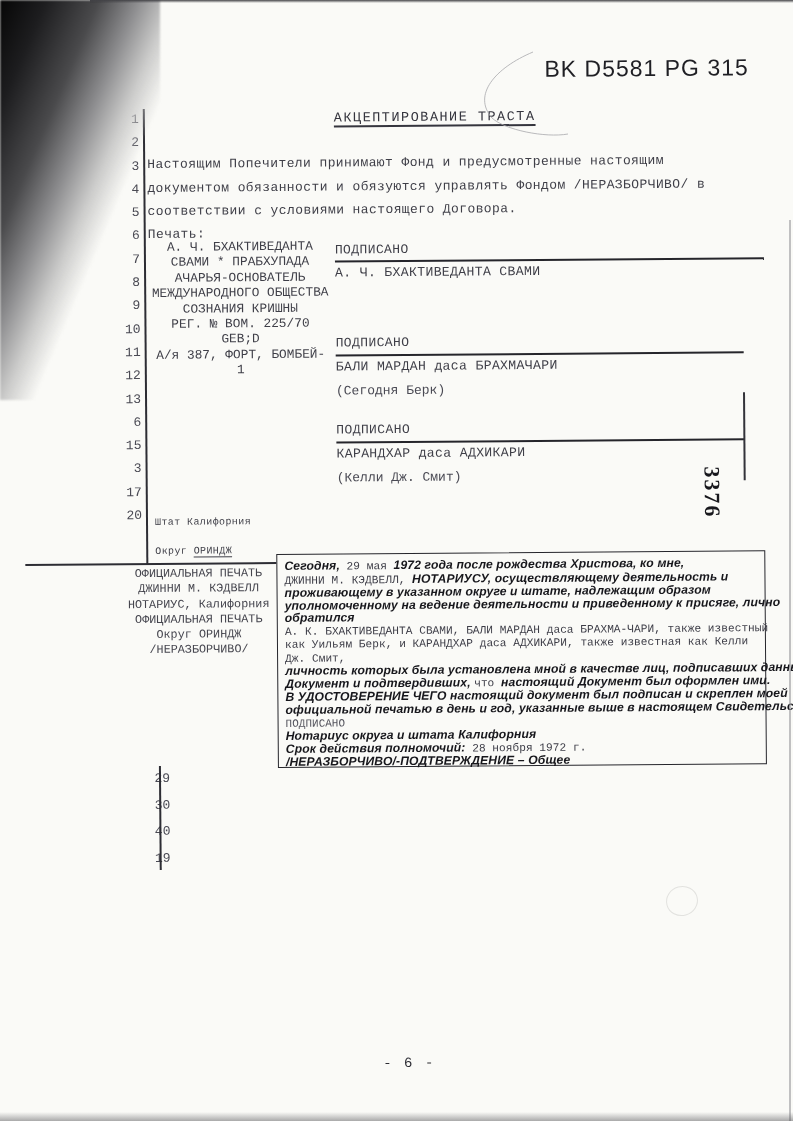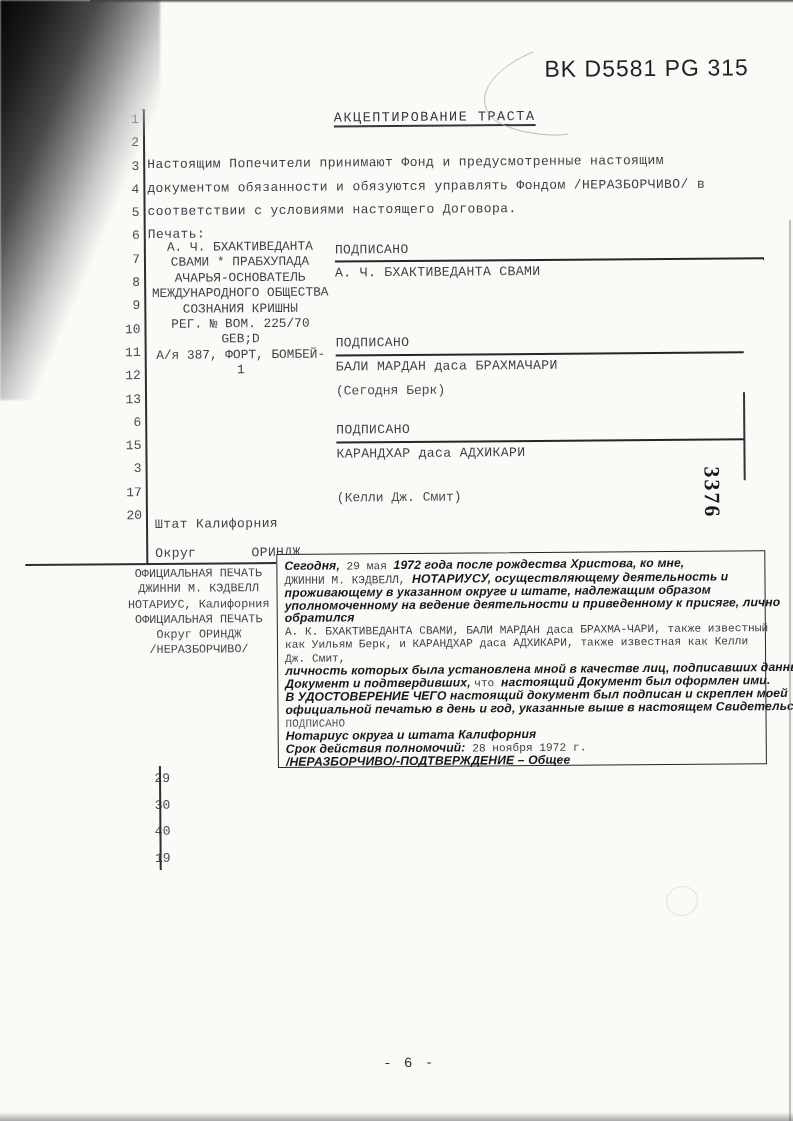--- a/index.html
+++ b/index.html
@@ -29,22 +29,22 @@
   
   .sig-label{font-size:13px;letter-spacing:.4px;}
   .sig-line{position:absolute;height:1.8px;background:#25252b;}
   .sig-name{font-size:13.2px;letter-spacing:.3px;}
   .sig-alias{font-size:13px;color:#4a4a54;}
   .tick{position:absolute;width:1.6px;background:#33333a;}
   
   .side-num{font-family:"Liberation Serif",serif;font-weight:bold;font-size:22px;color:#17171c;
             letter-spacing:2px;transform:rotate(90deg);transform-origin:center;}
   
-  .venue{font-size:13px;letter-spacing:.4px;}
-  .u{text-underline-offset:3px;margin-left:47px;}
+  .venue{font-size:10px;letter-spacing:.4px;}
+  .u{text-decoration:underline;text-underline-offset:3px;}
   
   .stamp-topline{position:absolute;left:25px;top:561px;width:252px;height:1.6px;background:#2d2d34;}
   #stamp-lines{position:absolute;left:120px;top:565px;width:156px;text-align:center;
                line-height:15.3px;font-size:11.8px;color:#45454e;}
   
   .notary-box{position:absolute;left:276px;top:553px;width:489px;height:214px;
               border:1.8px solid #26262c;background:#fafaf7;box-sizing:border-box;
               padding:5px 7px 0 7px;}
   .nline{line-height:12.55px;white-space:pre;}
   .seg-bi{font-family:"Liberation Sans",sans-serif;font-weight:bold;font-style:italic;
@@ -124,21 +124,21 @@
     <div class="abs sig-name" style="left:337px;top:265px;">А. Ч. БХАКТИВЕДАНТА СВАМИ</div>
 
     <div class="abs sig-label" style="left:337px;top:335px;">ПОДПИСАНО</div>
     <div class="sig-line" style="left:337px;top:354px;width:408px;"></div>
     <div class="abs sig-name" style="left:337px;top:359px;">БАЛИ МАРДАН даса БРАХМАЧАРИ</div>
     <div class="abs sig-alias" style="left:337px;top:383px;">(Сегодня Берк)</div>
 
     <div class="abs sig-label" style="left:337px;top:422px;">ПОДПИСАНО</div>
     <div class="sig-line" style="left:337px;top:441px;width:408px;"></div>
     <div class="abs sig-name" style="left:337px;top:446px;">КАРАНДХАР даса АДХИКАРИ</div>
-    <div class="abs sig-alias" style="left:337px;top:470px;margin-top:20px;">(Келли Дж. Смит)</div>
+    <div class="abs sig-alias" style="left:337px;top:470px;">(Келли Дж. Смит)</div>
 
     <div class="tick" style="left:744px;top:395px;height:88px;"></div>
 
     <div class="abs side-num" style="left:686px;top:482px;">3376</div>
 
     <div class="abs venue" style="left:155px;top:515px;">Штат Калифорния</div>
     <div class="abs venue" style="left:155px;top:544px;"><span>Округ </span><span class="u">ОРИНДЖ</span></div>
 
     <div class="stamp-topline"></div>
     <div id="stamp-lines">

